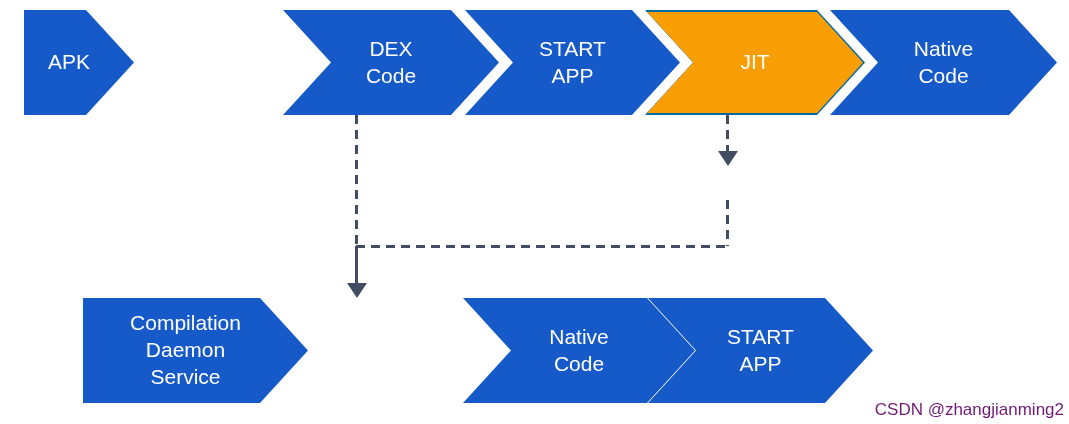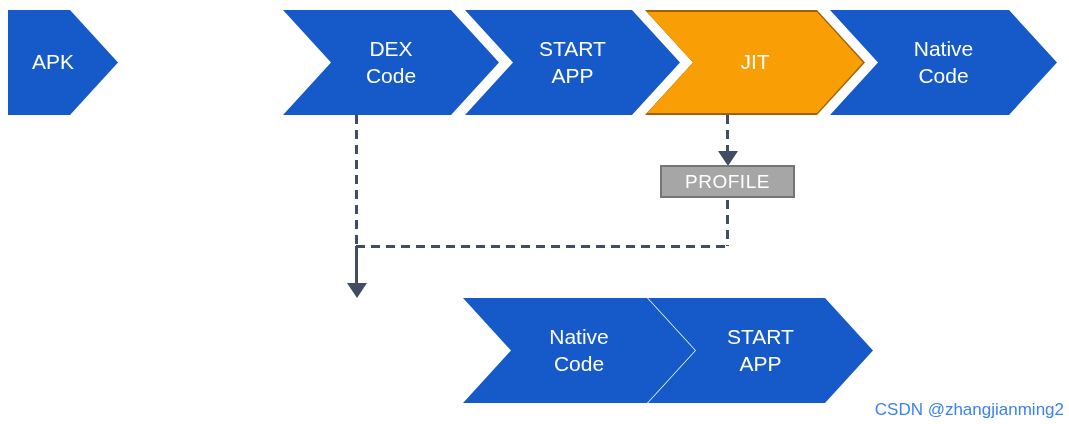--- a/index.html
+++ b/index.html
@@ -28,21 +28,21 @@
   .row2 { top: 298px; }
   .arrow.notch {
     clip-path: polygon(0 0, calc(100% - 48px) 0, 100% 50%, calc(100% - 48px) 100%, 0 100%, 48px 50%);
     padding-left: 24px; padding-right: 24px;
   }
   .arrow.flat {
     clip-path: polygon(0 0, calc(100% - 48px) 0, 100% 50%, calc(100% - 48px) 100%, 0 100%);
     padding-right: 20px;
   }
   .arrow.blue { background: #155AC8; }
-  .arrow.orange { background: #a16207; justify-content: center; } 
+  .arrow.orange { background: #0369a1; justify-content: center; } 
   .arrow.orange::before {
     content: "";
     position: absolute;
     inset: 2px;
     background: #FA9E05;
     clip-path: polygon(0 0, calc(100% - 46px) 0, 100% 50%, calc(100% - 46px) 100%, 0 100%, 46px 50%);
   }
   .lbl { position: relative; white-space: pre-line; z-index: 1; }
 
   
@@ -73,30 +73,30 @@
     display: flex; align-items: center; justify-content: center;
     color: #ffffff;
     font-size: 19px;
     letter-spacing: 0.5px;
   }
 
   
   .watermark {
     position: absolute;
     right: 5px; bottom: 4px;
-    color: #3b82f6;
+    color: #701a75;
     font-size: 17px;
   }
 </style>
 </head>
 <body>
 
 <div class="canvas">
 
-  <div class="arrow blue flat" style="left:8px;   width:110px;">
+  <div class="arrow blue flat" style="left:24px;   width:110px;">
     <span class="lbl">APK</span>
   </div>
   <div class="arrow blue notch" style="left:283px; width:216px;">
     <span class="lbl">DEX
 Code</span>
   </div>
   <div class="arrow blue notch" style="left:465px; width:215px;">
     <span class="lbl">START
 APP</span>
   </div>
@@ -109,24 +109,26 @@
   </div>
 
   <div class="dash-v" style="left:355px; top:115px; height:131px;"></div>
   <div class="dash-v" style="left:726px; top:115px; height:38px;"></div>
   <div class="head-down" style="left:718px; top:151px;"></div>
   <div class="dash-v" style="left:726px; top:200px; height:46px;"></div>
   <div class="dash-h" style="left:356px; top:245px; width:372px;"></div>
   <div class="solid-v" style="left:355px; top:246px; height:38px;"></div>
   <div class="head-down" style="left:347px; top:283px;"></div>
 
-  <div class="profile">
-    <span>PROFILE</span>
+
+  <div class="arrow blue flat row2" style="left:83px;  width:225px;">
+    <span class="lbl">Compilation
+Daemon
+Service</span>
   </div>
-
   <div class="arrow blue notch row2" style="left:463px; width:232px;">
     <span class="lbl">Native
 Code</span>
   </div>
   <div class="arrow blue notch row2" style="left:648px; width:225px;">
     <span class="lbl">START
 APP</span>
   </div>
 
   <div class="watermark">CSDN @zhangjianming2</div>

